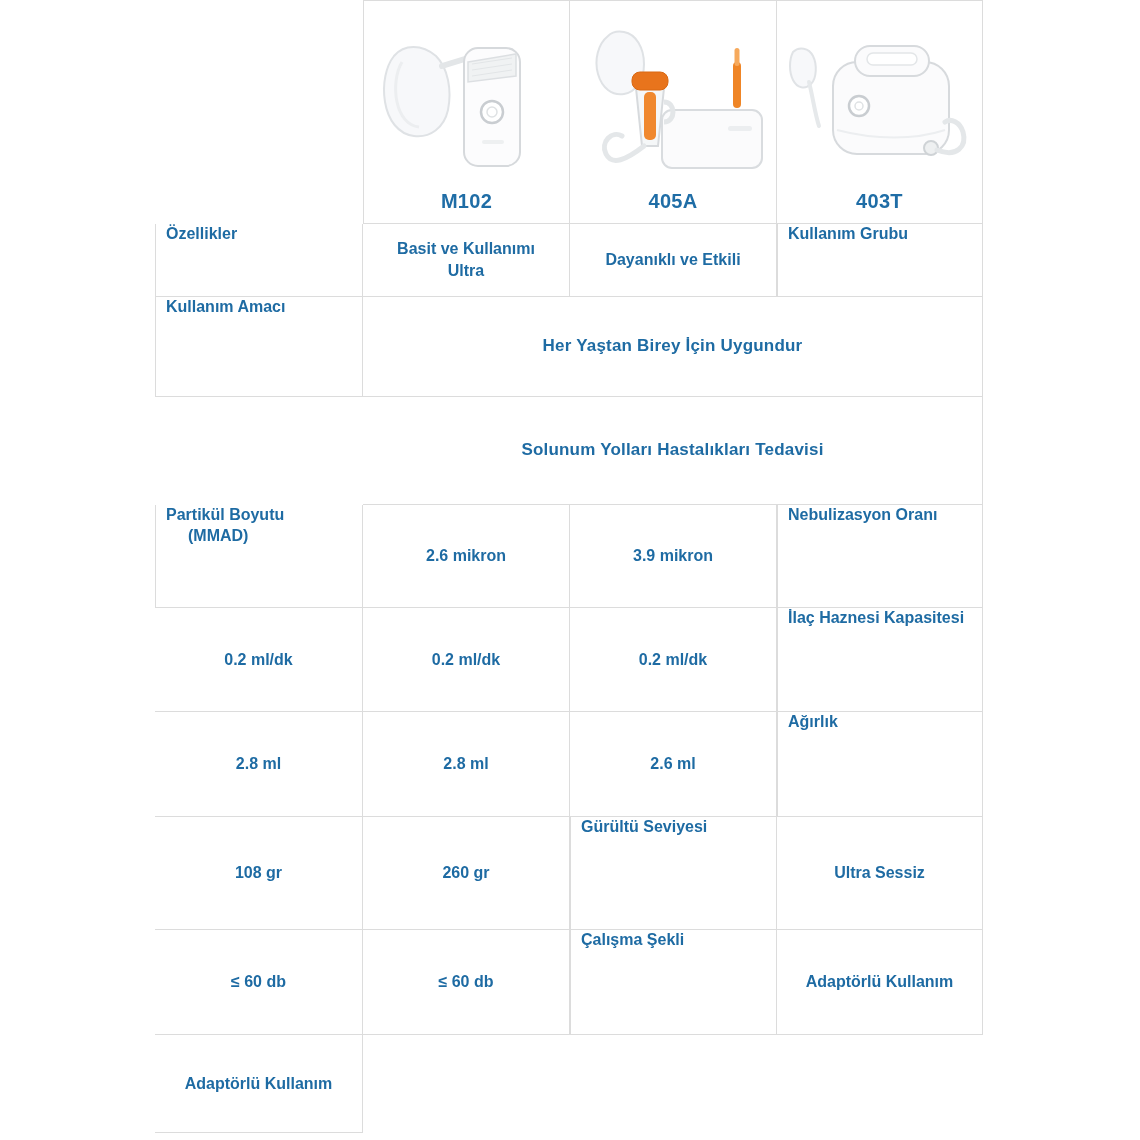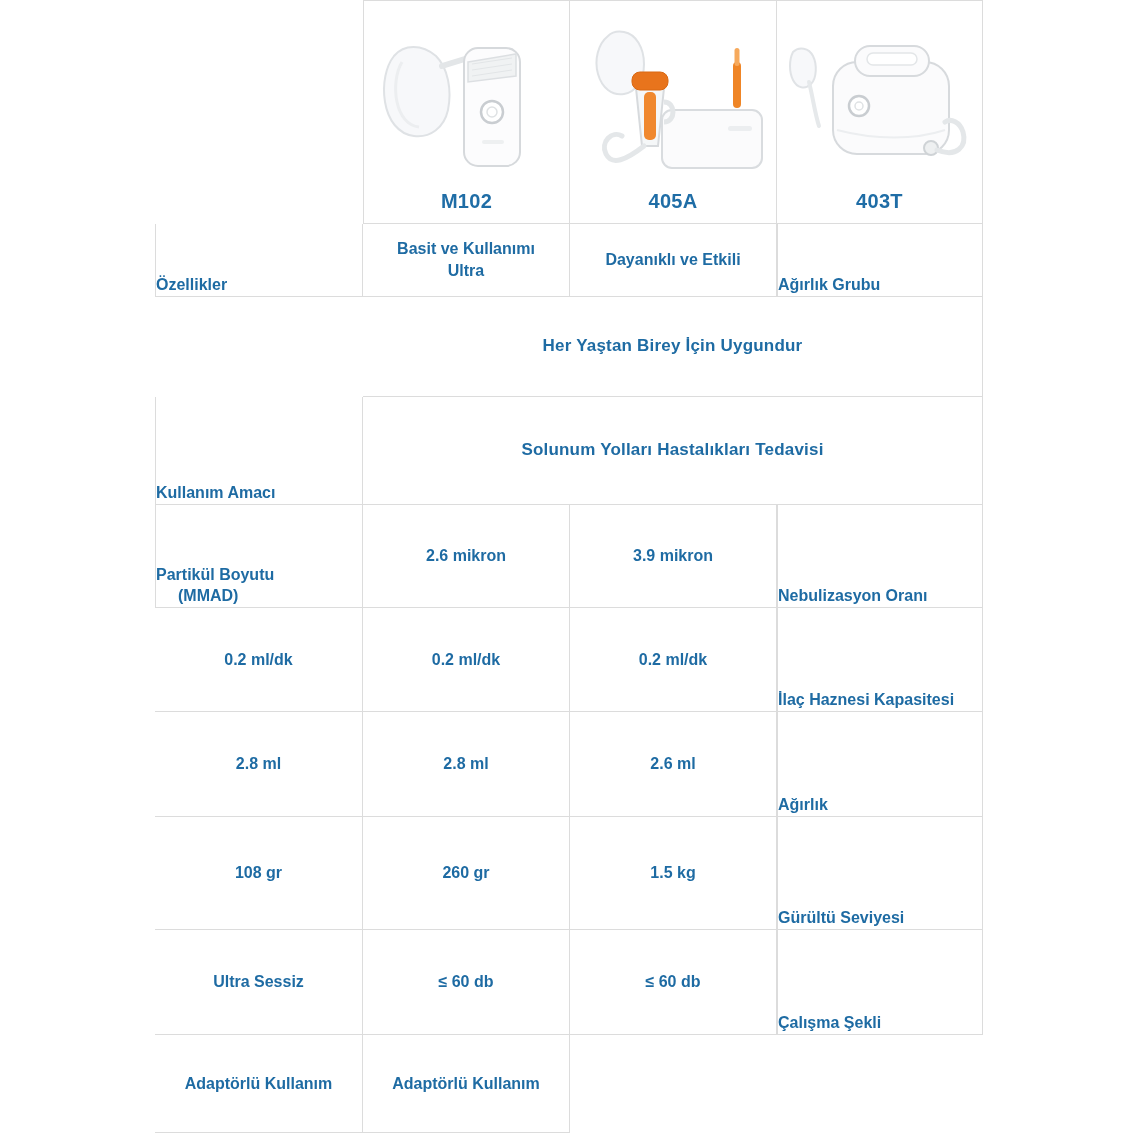--- a/index.html
+++ b/index.html
@@ -45,27 +45,28 @@
   .product-name {
     font-size: 20px;
     font-weight: bold;
     color: #1f6da6;
     letter-spacing: 0.3px;
     text-align: center;
   }
 
   
   .label-cell {
+    padding-left: 10px;
     padding-right: 6px;
     font-size: 16px;
     font-weight: bold;
     line-height: 1.3;
     flex-direction: column;
     align-items: flex-start;
-    justify-content: flex-end;
+    justify-content: flex-start;
   }
   .label-line2 { padding-left: 22px; }
 
   
   .value-cell {
     justify-content: center;
     text-align: center;
     padding: 0 24px;
     font-size: 16px;
     font-weight: bold;
@@ -152,29 +153,29 @@
       <span>Özellikler</span>
     </div>
     <div class="cell value-cell">
       <span>Basit ve Kullanımı Ultra</span>
     </div>
     <div class="cell value-cell">
       <span>Dayanıklı ve Etkili</span>
     </div>
 
     <div class="cell label-cell first-col">
-      <span>Ağırlık Grubu</span>
-    </div>
+      <span>Kullanım Grubu</span>
+    </div>
+    <div class="cell label-cell first-col">
+      <span>Kullanım Amacı</span>
+    </div>
+
     <div class="cell value-cell merged">
       <span>Her Yaştan Birey İçin Uygundur</span>
     </div>
-
-    <div class="cell label-cell first-col">
-      <span>Kullanım Amacı</span>
-    </div>
     <div class="cell value-cell merged">
       <span>Solunum Yolları Hastalıkları Tedavisi</span>
     </div>
 
     <div class="cell label-cell first-col">
       <span>Partikül Boyutu</span>
       <span class="label-line2">(MMAD)</span>
     </div>
     <div class="cell value-cell">
       <span>2.6 mikron</span>
@@ -211,23 +212,20 @@
 
     <div class="cell label-cell first-col">
       <span>Ağırlık</span>
     </div>
     <div class="cell value-cell">
       <span>108 gr</span>
     </div>
     <div class="cell value-cell">
       <span>260 gr</span>
     </div>
-    <div class="cell value-cell">
-      <span>1.5 kg</span>
-    </div>
 
     <div class="cell label-cell first-col">
       <span>Gürültü Seviyesi</span>
     </div>
     <div class="cell value-cell">
       <span>Ultra Sessiz</span>
     </div>
     <div class="cell value-cell">
       <span>≤ 60 db</span>
     </div>

